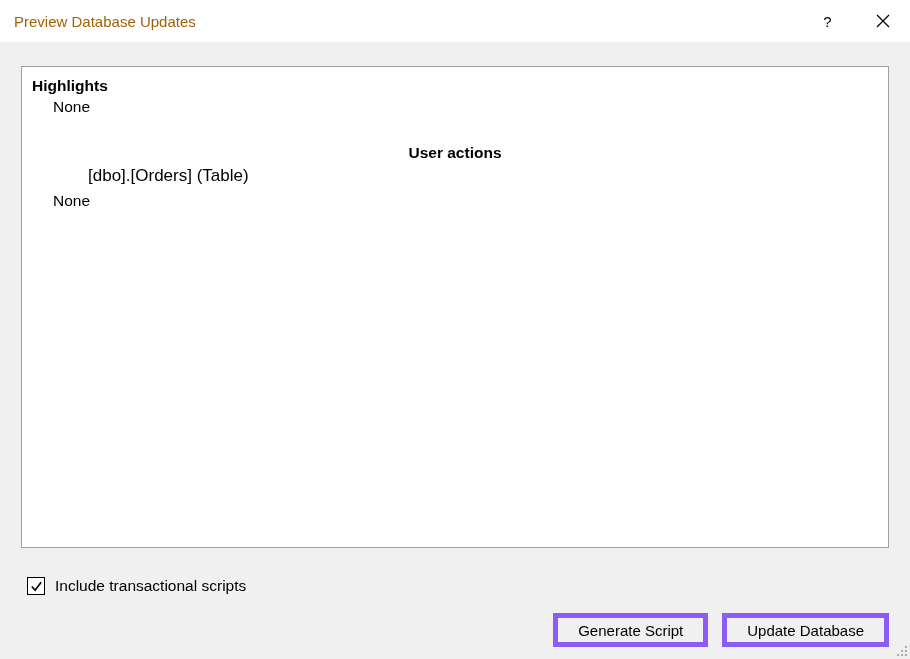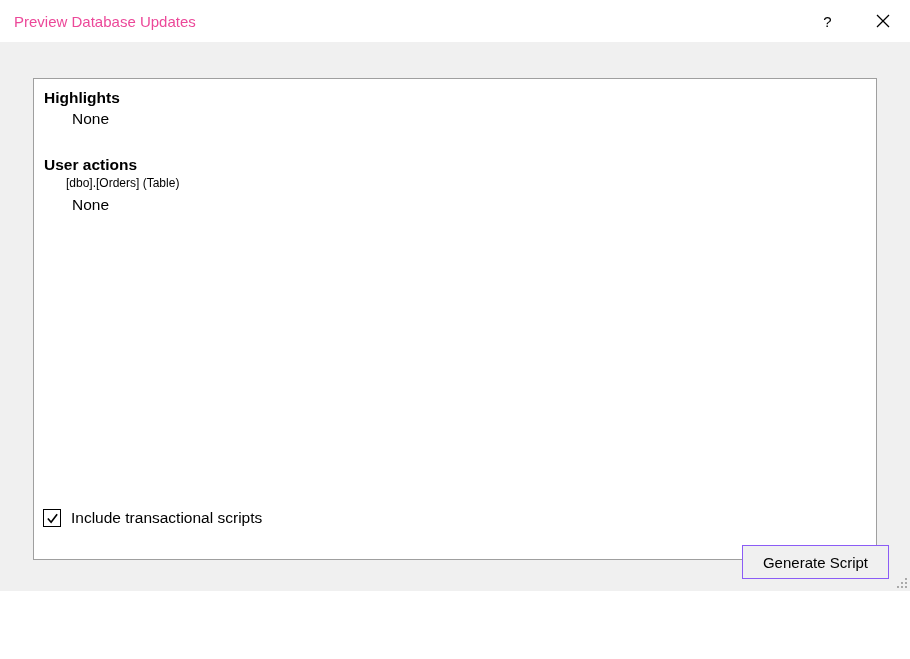--- a/index.html
+++ b/index.html
@@ -20,21 +20,21 @@
     .titlebar {
       display: flex;
       align-items: center;
       height: 42px;
       padding-left: 14px;
       background: #fff;
     }
     .titlebar-title {
       flex: 1;
       font-size: 15px;
-      color: #ec4899;
+      color: #a16207;
     }
     .titlebar-buttons {
       display: flex;
       height: 100%;
     }
     .titlebar-btn {
       width: 55px;
       height: 100%;
       display: flex;
       align-items: center;
@@ -46,56 +46,57 @@
     .titlebar-btn.help {
       font-size: 15px;
       font-family: "Segoe UI", sans-serif;
     }
     .titlebar-btn.close svg {
       width: 14px;
       height: 14px;
     }
     .body-area {
       background: #f0f0f0;
-      height: 549px;
-      padding: 12px;
+      height: 617px;
+      padding: 0;
       position: relative;
       border-top: 1px solid #f0f0f0;
     }
     .content-panel {
       background: #fff;
       border: 1px solid #9f9f9f;
       margin: 23px 21px 0 21px;
       height: 482px;
       padding: 10px 10px;
       overflow: auto;
     }
     .section-header {
       font-weight: 600;
       font-size: 15.5px;
       color: #000;
       margin-top: 0;
     }
     .section-header.gap {
       margin-top: 24px;
+      text-align: center;
     }
     .indent1 {
-      margin-left: 28px;
+      margin-left: 21px;
       font-size: 15.5px;
       line-height: 1.6;
     }
     .indent2 {
-      margin-left: 22px;
-      font-size: 12px;
+      margin-left: 56px;
+      font-size: 17px;
       line-height: 1.6;
     }
     .footer {
       position: absolute;
       bottom: 0;
-      left: 16px;
+      left: 0;
       right: 0;
       padding: 0 21px 12px 21px;
     }
     .checkbox-row {
       display: flex;
       align-items: center;
       margin: 18px 0 18px 6px;
     }
     .chk {
       width: 18px;
@@ -114,21 +115,21 @@
     }
     .chk-label {
       font-size: 15.5px;
     }
     .button-row {
       display: flex;
       justify-content: flex-end;
       gap: 14px;
     }
     .btn {
-      border: 1px solid #8b5cf6;
+      border: 5px solid #8b5cf6;
       background: #f0f0f0;
       font-size: 15px;
       color: #000;
       height: 34px;
       min-width: 100px;
       padding: 0 20px;
       cursor: pointer;
       font-family: inherit;
     }
     .resize-grip {
@@ -174,20 +175,21 @@
     <div class="checkbox-row">
       <div class="chk">
         <svg viewBox="0 0 14 14">
           <polyline points="2,7 5.5,11 12,2.5" fill="none" stroke="#000" stroke-width="1.8"></polyline>
         </svg>
       </div>
       <span class="chk-label">Include transactional scripts</span>
     </div>
     <div class="button-row">
       <button class="btn">Generate Script</button>
+      <button class="btn">Update Database</button>
     </div>
   </div>
 
   <div class="resize-grip">
     <svg viewBox="0 0 14 14">
       <circle cx="12" cy="4" r="0.9" fill="#888"></circle>
       <circle cx="8" cy="8" r="0.9" fill="#888"></circle>
       <circle cx="12" cy="8" r="0.9" fill="#888"></circle>
       <circle cx="4" cy="12" r="0.9" fill="#888"></circle>
       <circle cx="8" cy="12" r="0.9" fill="#888"></circle>

